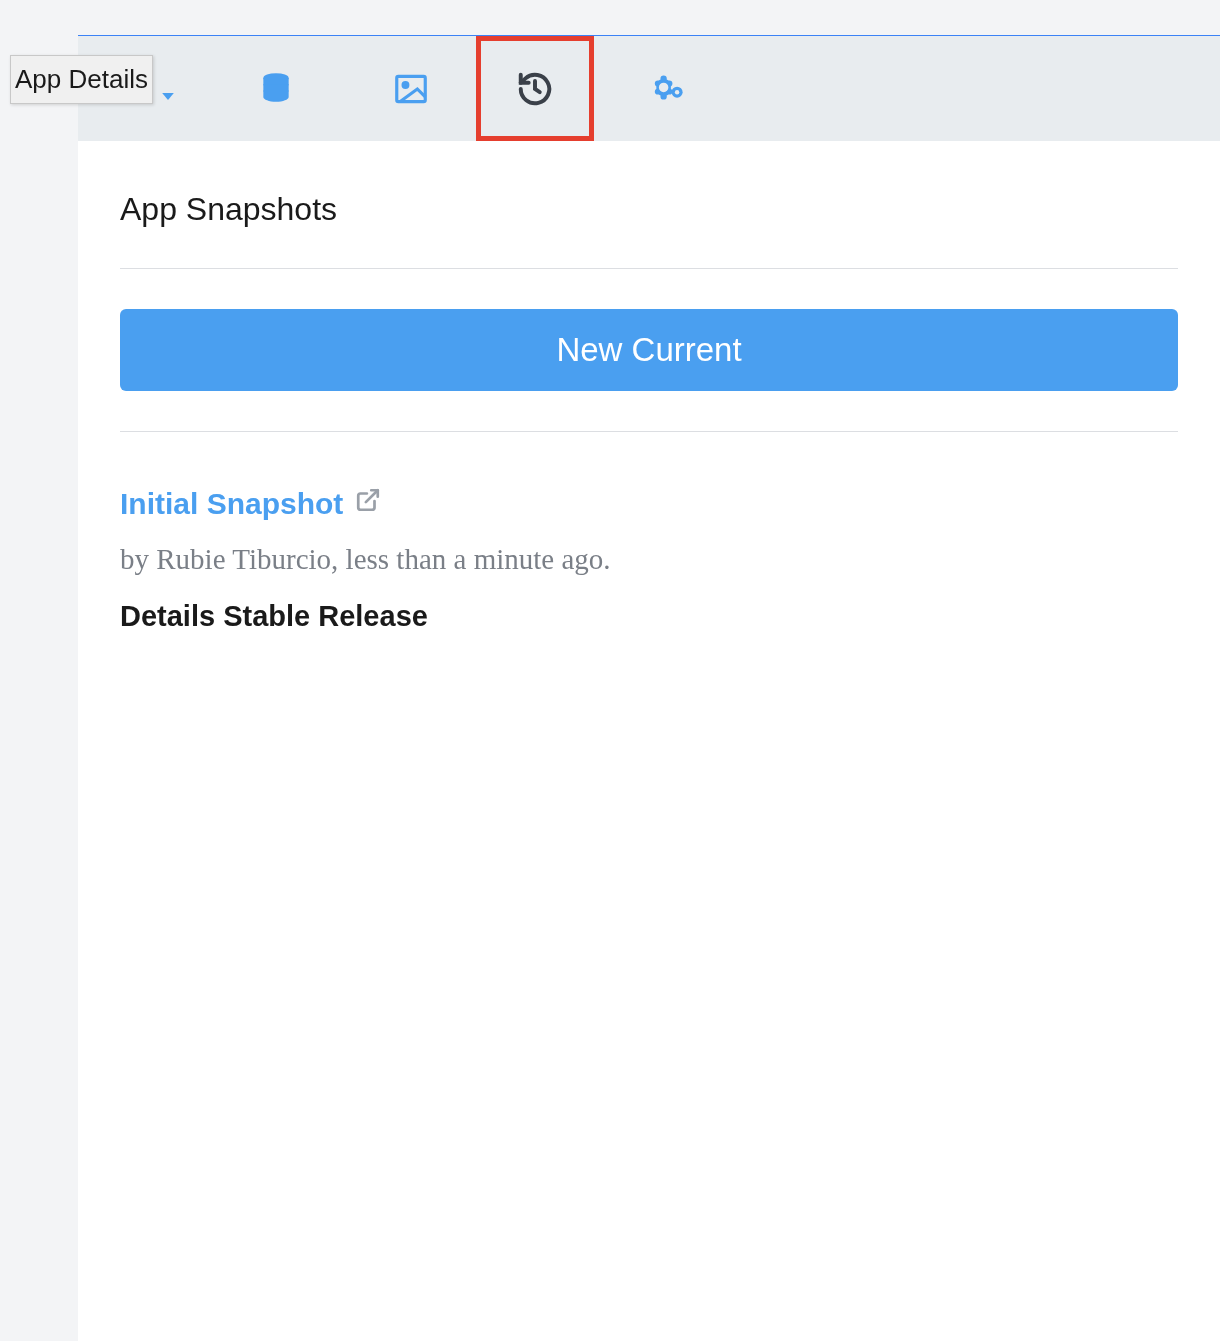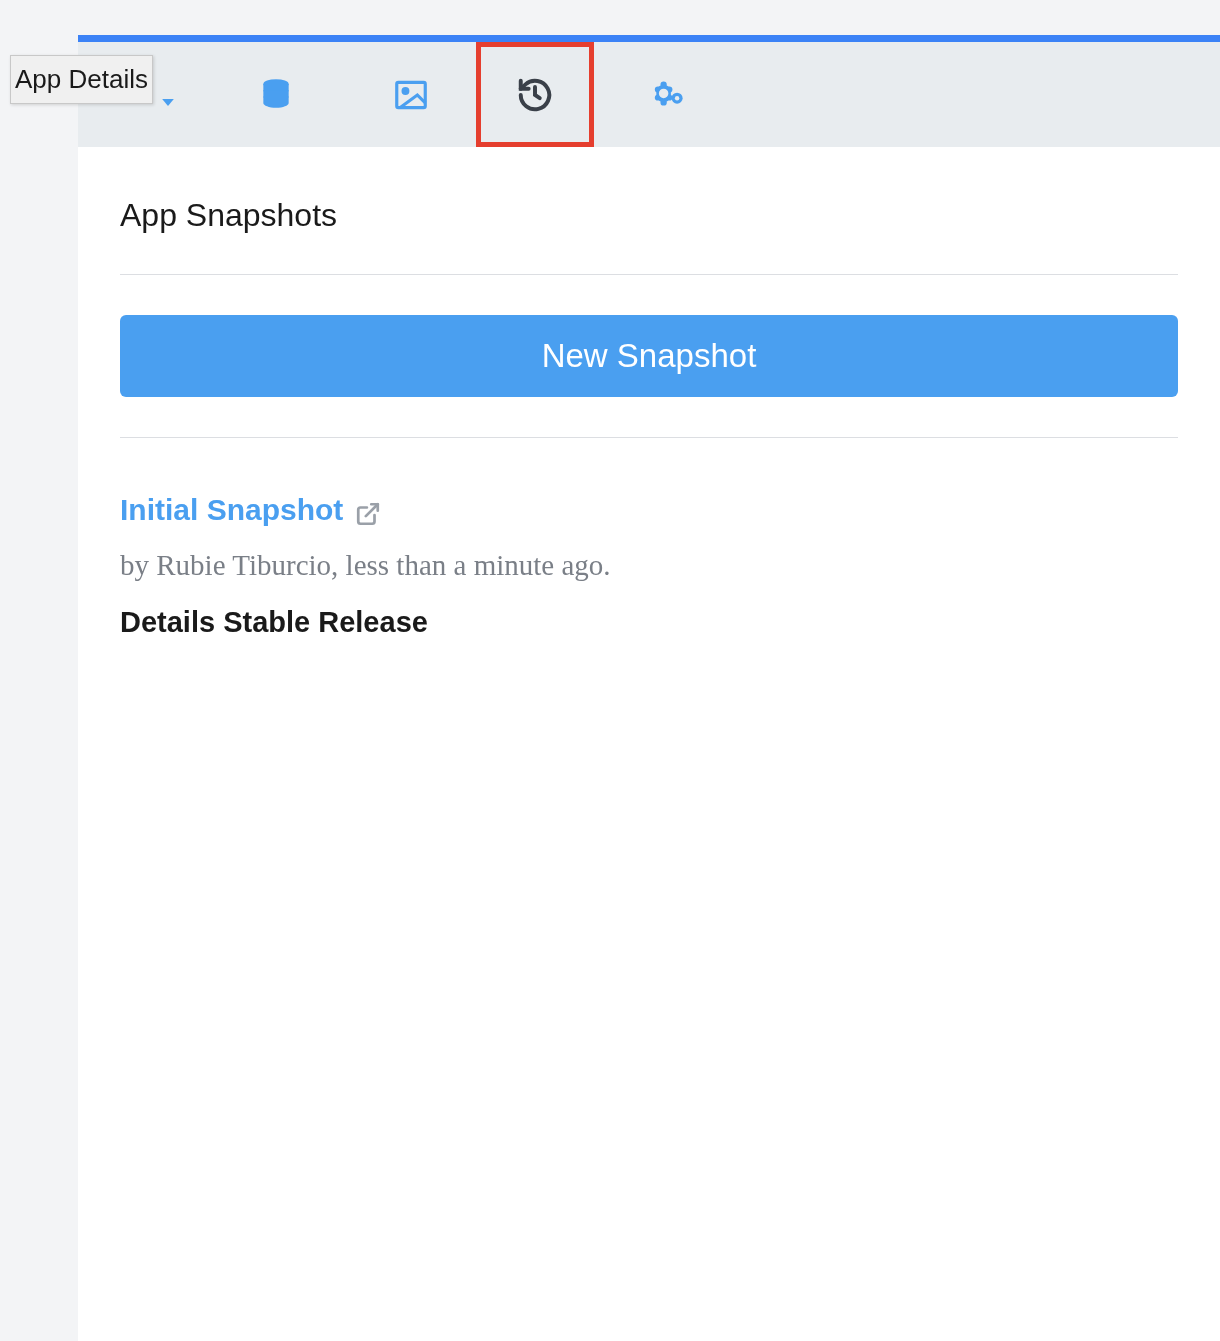--- a/index.html
+++ b/index.html
@@ -34,21 +34,21 @@
       height: 100%;
       background: #f3f4f6;
     }
     .main-panel {
       position: absolute;
       top: 35px;
       left: 78px;
       right: 0;
       bottom: 0;
       background: #fff;
-      border-top: 7px solid #3b82f6;
+      border-top: 1px solid #3b82f6;
     }
     .tab-bar {
       display: flex;
       align-items: center;
       background: #e8ecef;
       height: 105px;
       padding-left: 50px;
       gap: 0;
     }
     .tab-item {
@@ -101,21 +101,21 @@
       margin-top: 40px;
       margin-bottom: 40px;
       cursor: pointer;
       text-align: center;
     }
     .snapshot-entry {
       margin-top: 55px;
     }
     .snapshot-title {
       display: flex;
-      align-items: flex-end;
+      align-items: flex-start;
       gap: 12px;
       margin-bottom: 22px;
       margin-top: 8px;
     }
     .snapshot-link {
       color: #4a9ff0;
       font-size: 30px;
       font-weight: 600;
       cursor: pointer;
     }
@@ -210,21 +210,21 @@
       </span>
     </div>
 
   </div>
 
   <div class="content">
     <h1 class="page-heading">App Snapshots</h1>
 
     <hr class="divider">
 
-    <button class="primary-btn">New Snapshot</button>
+    <button class="primary-btn">New Current</button>
 
     <hr class="divider">
 
     <div class="snapshot-entry">
       <div class="snapshot-title">
         <a class="snapshot-link">Initial Snapshot</a>
         <span class="external-icon">
           <svg viewBox="0 0 24 24" fill="none" stroke="currentColor" stroke-width="2.5" stroke-linecap="round" stroke-linejoin="round">
             <path d="M18 13v6a2 2 0 0 1-2 2H5a2 2 0 0 1-2-2V8a2 2 0 0 1 2-2h6"></path>
             <polyline points="15 3 21 3 21 9"></polyline>

